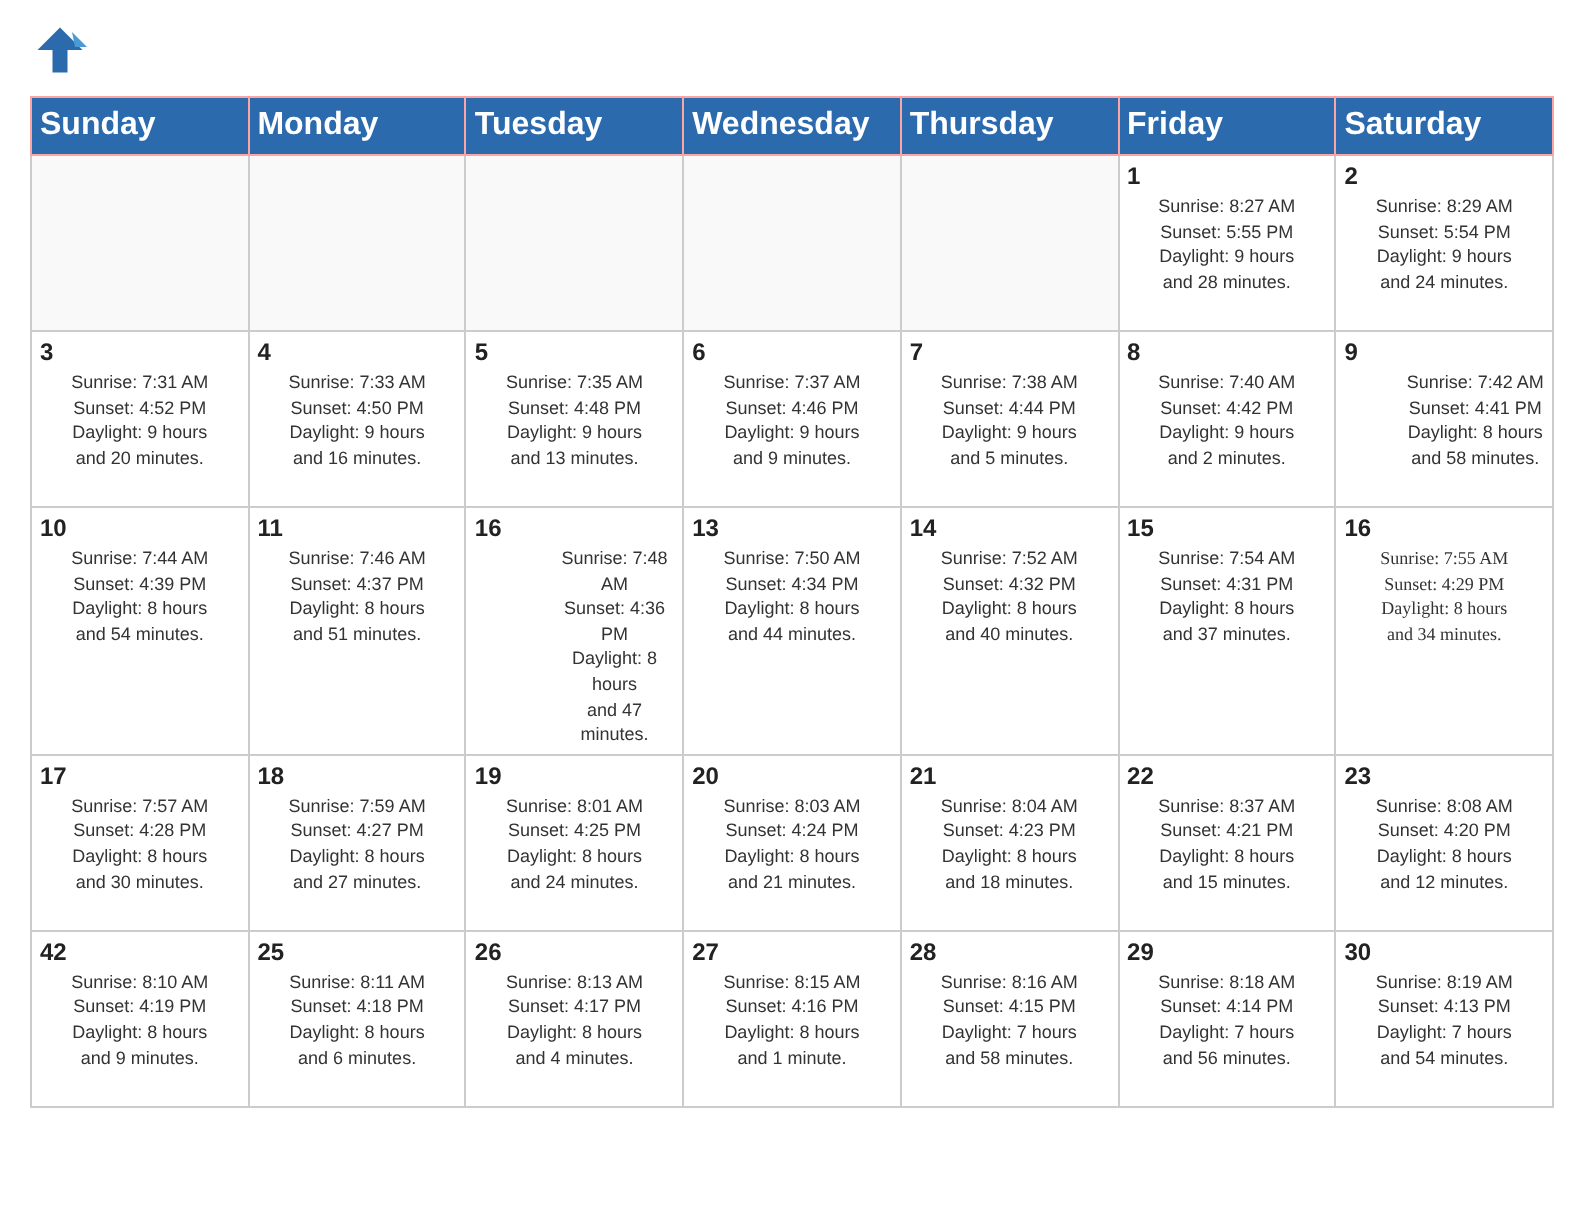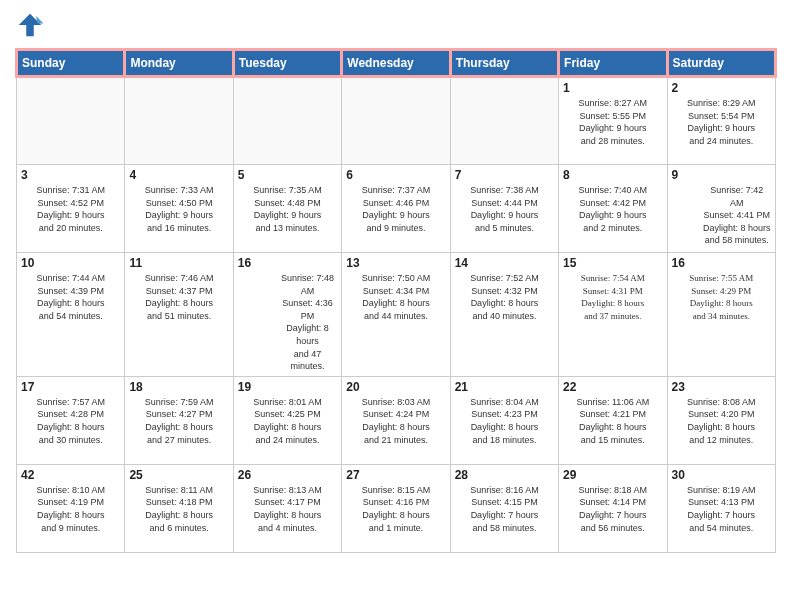--- a/index.html
+++ b/index.html
@@ -58,25 +58,25 @@
       font-size: 14px;
       color: #444;
     }
     .calendar {
       width: 100%;
       border-collapse: collapse;
     }
     .calendar th {
       background: #2a6aad;
       color: #fff;
-      font-size: 12px;
+      font-size: 16px;
       font-weight: bold;
       padding: 5px 4px;
       text-align: left;
-      border: 3px solid #fca5a5;
+      border: 1px solid #fca5a5;
     }
     .calendar td {
       width: calc(100% / 7);
       vertical-align: top;
       border: 1px solid #ccc;
       padding: 3px 4px;
       font-size: 9.5px;
       color: #333;
       height: 88px;
       background: #fff;
@@ -235,21 +235,21 @@
           </td>
           <td>
             <span class="day-num">14</span>
             <div class="day-info" style="white-space: pre-line;">Sunrise: 7:52 AM
 Sunset: 4:32 PM
 Daylight: 8 hours
 and 40 minutes.</div>
           </td>
           <td>
             <span class="day-num">15</span>
-            <div class="day-info" style="white-space: pre-line; font-family: Liberation Serif, serif;">Sunrise: 7:54 AM
+            <div class="day-info" style="white-space: pre-line;">Sunrise: 7:54 AM
 Sunset: 4:31 PM
 Daylight: 8 hours
 and 37 minutes.</div>
           </td>
           <td>
             <span class="day-num">16</span>
             <div class="day-info" style="white-space: pre-line; font-family: Liberation Serif, serif;">Sunrise: 7:55 AM
 Sunset: 4:29 PM
 Daylight: 8 hours
 and 34 minutes.</div>
@@ -286,21 +286,21 @@
           </td>
           <td>
             <span class="day-num">21</span>
             <div class="day-info" style="white-space: pre-line;">Sunrise: 8:04 AM
 Sunset: 4:23 PM
 Daylight: 8 hours
 and 18 minutes.</div>
           </td>
           <td>
             <span class="day-num">22</span>
-            <div class="day-info" style="white-space: pre-line;">Sunrise: 11:06 AM
+            <div class="day-info" style="white-space: pre-line;">Sunrise: 8:37 AM
 Sunset: 4:21 PM
 Daylight: 8 hours
 and 15 minutes.</div>
           </td>
           <td>
             <span class="day-num">23</span>
             <div class="day-info" style="white-space: pre-line;">Sunrise: 8:08 AM
 Sunset: 4:20 PM
 Daylight: 8 hours
 and 12 minutes.</div>

